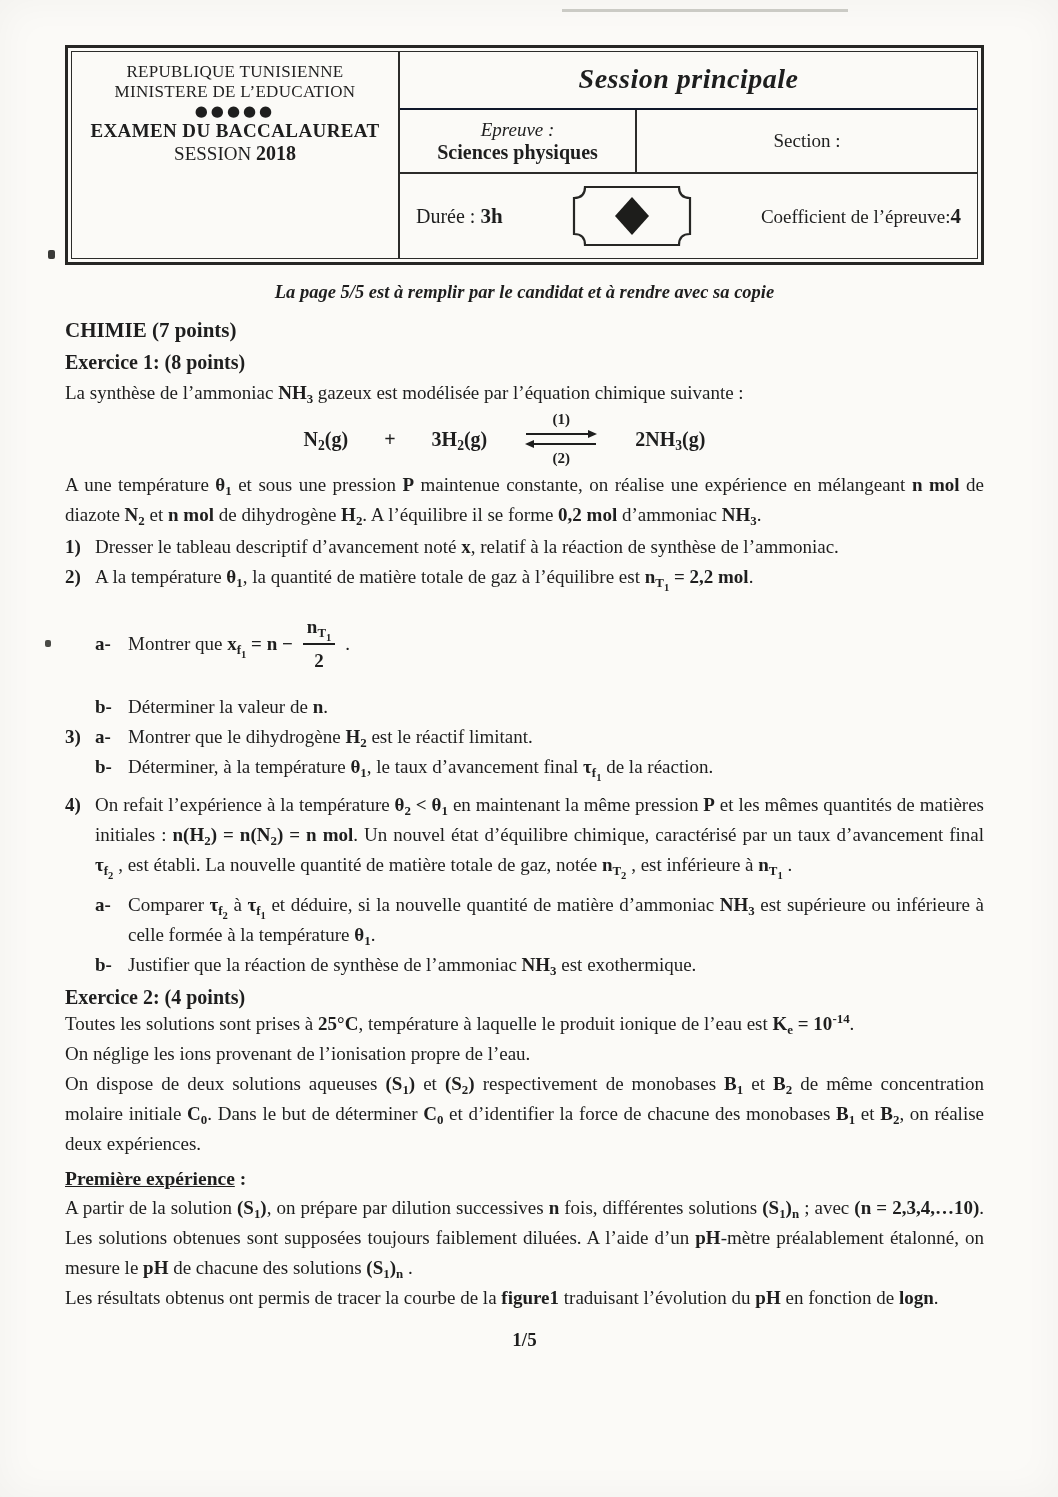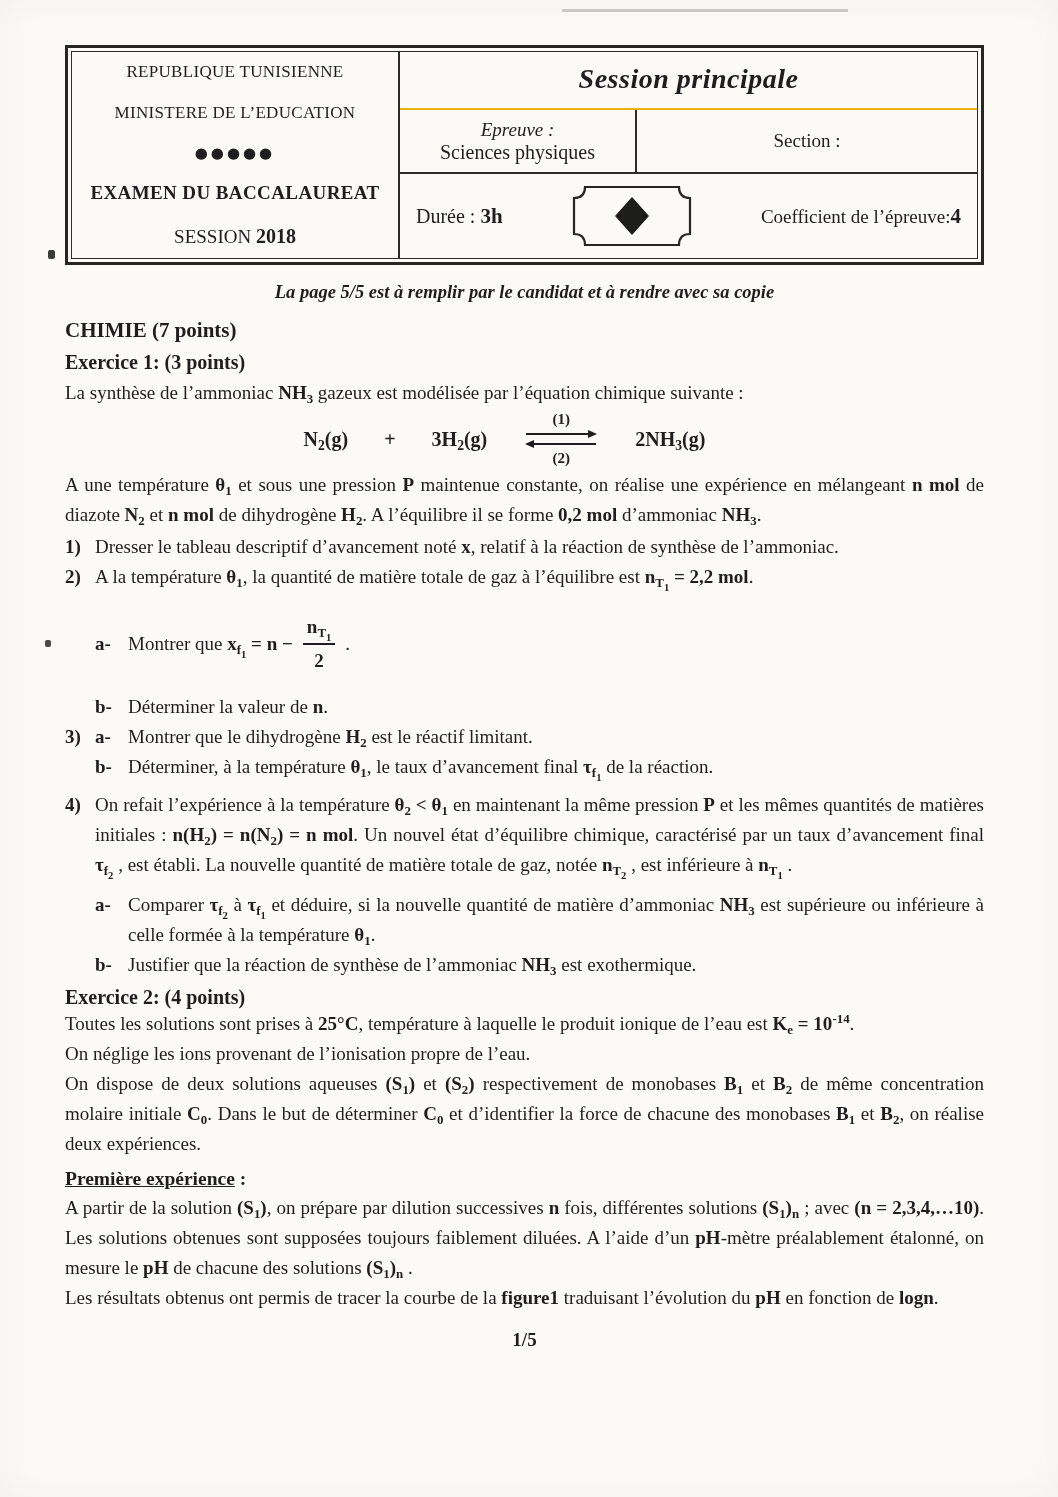--- a/index.html
+++ b/index.html
@@ -17,39 +17,39 @@
   .artifact-topline{position:absolute;left:562px;top:9px;width:286px;height:3px;background:#cbcbc5;}
   .artifact-speck1{position:absolute;left:48px;top:250px;width:7px;height:9px;background:#3a3a38;border-radius:2px;}
   .artifact-speck2{position:absolute;left:45px;top:640px;width:6px;height:7px;background:#4a4a46;border-radius:2px;}
   .content{padding:45px 74px 0 65px;}
 
   
   .header-outer{border:3px solid #262624;padding:3px;}
   .header-inner{border:1px solid #2c2c2a;display:grid;grid-template-columns:328px 1fr;}
   .header-left{
     border-right:2px solid #2c2c2a;
-    display:flex;flex-direction:column;justify-content:space-between;
+    display:flex;flex-direction:column;justify-content:flex-start;
     text-align:center;padding:10px 6px;min-height:186px;
   }
   .hl-small{font-size:17px;letter-spacing:0.3px;}
   .hl-dots{font-family:"DejaVu Sans", sans-serif;font-size:15px;letter-spacing:3px;}
   .hl-exam{font-size:19px;font-weight:bold;letter-spacing:0.4px;}
   .hl-session{font-size:19px;}
   .hl-session b{font-size:20px;}
   .header-right{display:flex;flex-direction:column;}
   .session-title{
-    border-bottom:2px solid #eab308;
+    border-bottom:2px solid #0f172a;
     text-align:center;font-size:28px;font-weight:bold;font-style:italic;
     height:56px;line-height:54px;letter-spacing:0.5px;
   }
   .es-row{display:grid;grid-template-columns:237px 1fr;border-bottom:2px solid #2c2c2a;height:62px;}
   .cell{display:flex;flex-direction:column;justify-content:center;text-align:center;}
   .cell-epreuve{border-right:2px solid #2c2c2a;}
   .ep-label{font-size:19px;font-style:italic;}
-  .ep-value{font-size:20px;font-weight:normal;}
+  .ep-value{font-size:20px;font-weight:bold;}
   .sec-label{font-size:19px;}
   .sec-value{font-size:20px;font-weight:bold;font-style:italic;}
   .bottom-row{flex:1;display:flex;align-items:center;justify-content:space-between;padding:8px 16px;}
   .duree{font-size:20px;}
   .duree b{font-size:21px;}
   .coef{font-size:19px;}
   .coef b{font-size:21px;}
   .badge-svg{display:block;}
 
   
@@ -134,21 +134,21 @@
         </div>
 
       </div>
     </div>
 
     <div class="notice">
       <div>La page 5/5 est à remplir par le candidat et à rendre avec sa copie</div>
     </div>
 
     <div class="sec-title">CHIMIE (7 points)</div>
-    <div class="ex-title">Exercice 1: (3 points)</div>
+    <div class="ex-title">Exercice 1: (8 points)</div>
 
     <div class="para mt4">La synthèse de l’ammoniac <b>NH<sub>3</sub></b> gazeux est modélisée par l’équation chimique suivante :</div>
 
     <div class="equation">
       <span>N<sub>2</sub>(g)</span>
       <span class="eq-plus">+</span>
       <span>3H<sub>2</sub>(g)</span>
       <span class="eq-arrows">
         <span>(1)</span>
         <svg width="76" height="22" viewBox="0 0 76 22">

